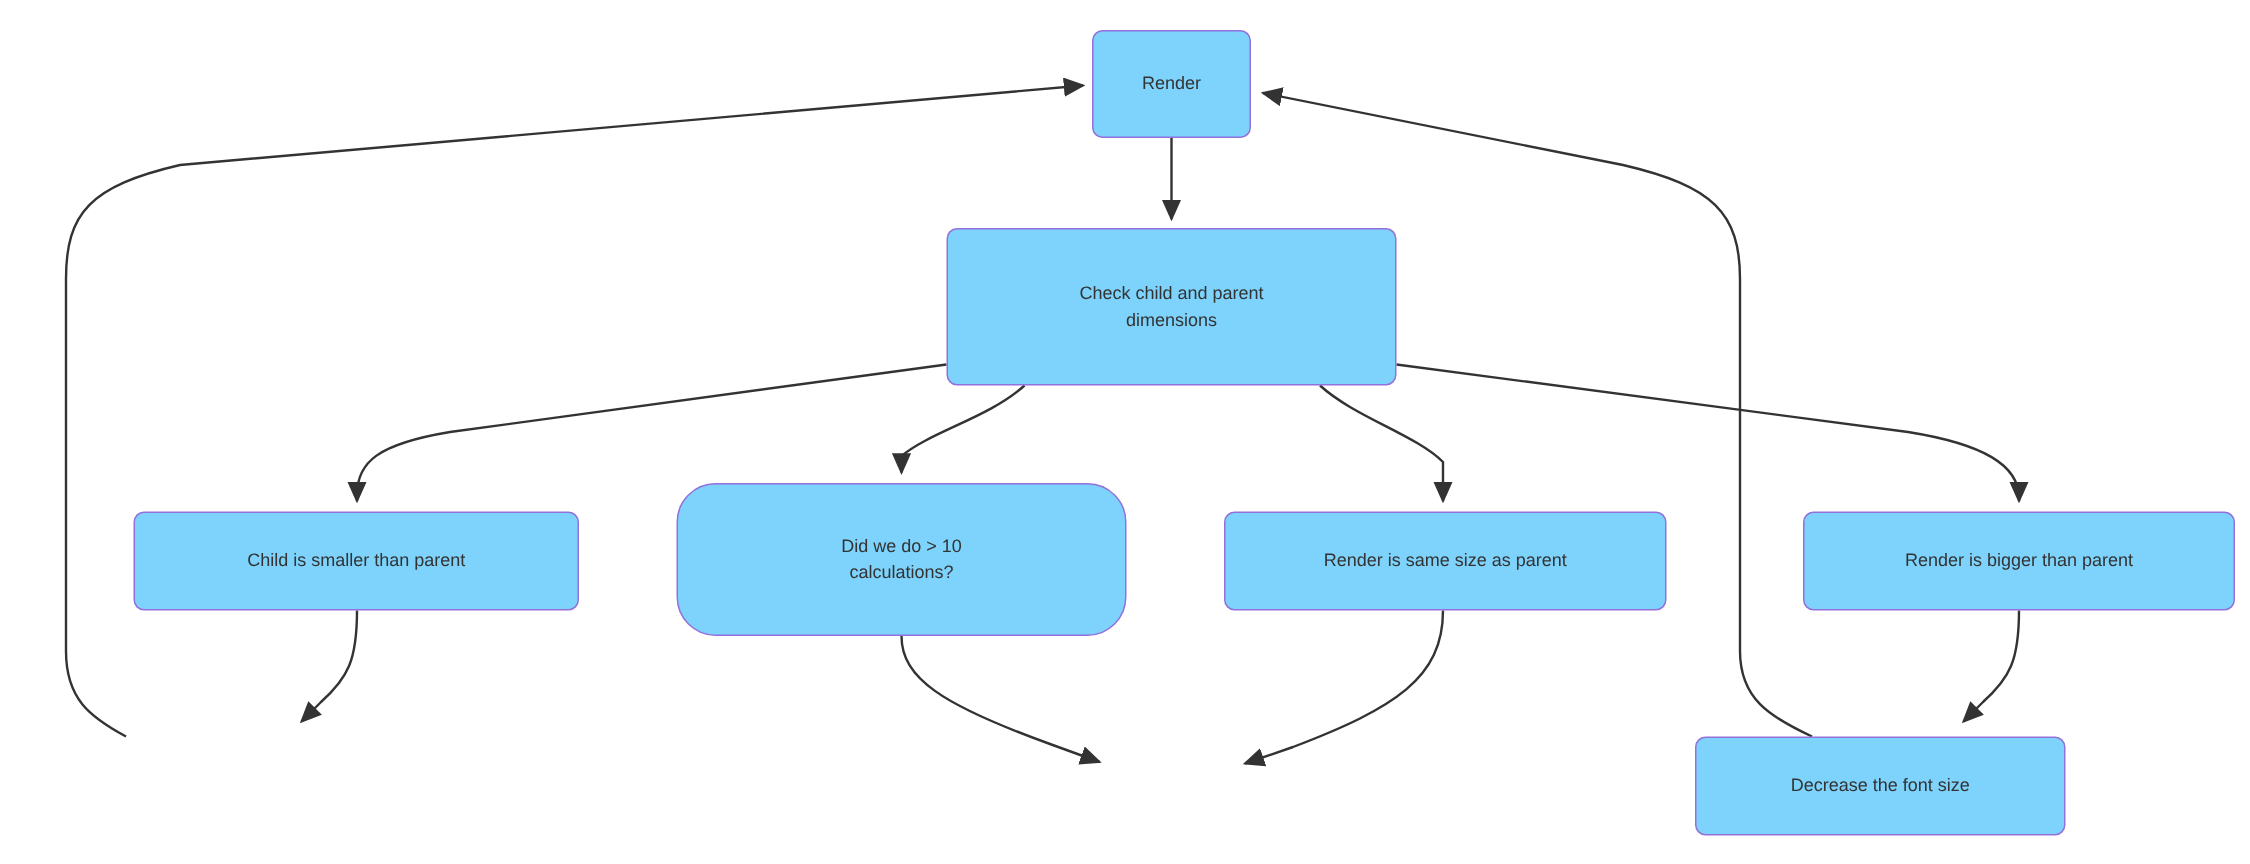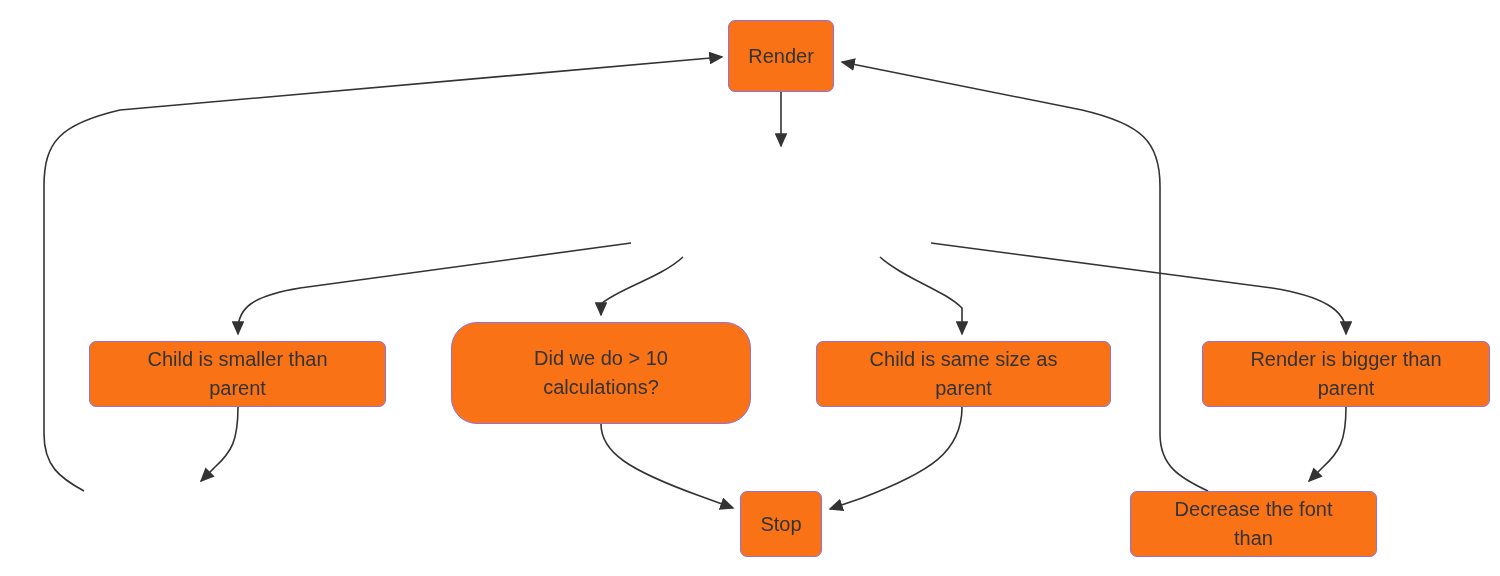--- a/index.html
+++ b/index.html
@@ -30,30 +30,30 @@
     overflow: visible;
   }
   .edge-path {
     fill: none;
     stroke: #333333;
     stroke-width: 1.6px;
   }
   .node-box {
     position: absolute;
     box-sizing: border-box;
-    background: #f97316;
+    background: #7dd3fc;
     border: 1.4px solid #9370db;
     border-radius: 7px;
     display: flex;
     align-items: center;
     justify-content: center;
     text-align: center;
     color: #333333;
     font-family: "Liberation Sans", sans-serif;
-    font-size: 20px;
+    font-size: 12px;
     line-height: 1.45;
     padding: 4px 28px;
     white-space: pre-line;
     user-select: none;
   }
   .node-label {
     display: block;
     white-space: pre-line;
     text-align: center;
   }
@@ -90,40 +90,41 @@
 
     <path class="edge-path" d="M84,491 C60,478 44,466 44,434 L44,186 C44,142 60,124 120,110 L722,57" marker-end="url(#arrowhead)"></path>
 
     <path class="edge-path" d="M1208,491 C1180,478 1160,466 1160,434 L1160,186 C1160,142 1142,124 1082,110 L842,62" marker-end="url(#arrowhead)"></path>
   </svg>
 
   <div class="node-box" style="left:728px; top:20px; width:106px; height:72px;">
     <span class="node-label">Render</span>
   </div>
 
+  <div class="node-box" style="left:631px; top:152px; width:300px; height:105px;">
+    <span class="node-label">Check child and parent
+dimensions</span>
+  </div>
 
   <div class="node-box" style="left:89px; top:341px; width:297px; height:66px;">
     <span class="node-label">Child is smaller than parent</span>
   </div>
 
   <div class="node-box" style="left:451px; top:322px; width:300px; height:102px;border-radius:26px;">
     <span class="node-label">Did we do &gt; 10
 calculations?</span>
   </div>
 
   <div class="node-box" style="left:816px; top:341px; width:295px; height:66px;">
-    <span class="node-label">Child is same size as parent</span>
+    <span class="node-label">Render is same size as parent</span>
   </div>
 
   <div class="node-box" style="left:1202px; top:341px; width:288px; height:66px;">
     <span class="node-label">Render is bigger than parent</span>
   </div>
 
 
-  <div class="node-box" style="left:740px; top:491px; width:82px; height:66px;">
-    <span class="node-label">Stop</span>
-  </div>
 
   <div class="node-box" style="left:1130px; top:491px; width:247px; height:66px;">
-    <span class="node-label">Decrease the font than</span>
+    <span class="node-label">Decrease the font size</span>
   </div>
 
 </div>
 
 </body></html>

